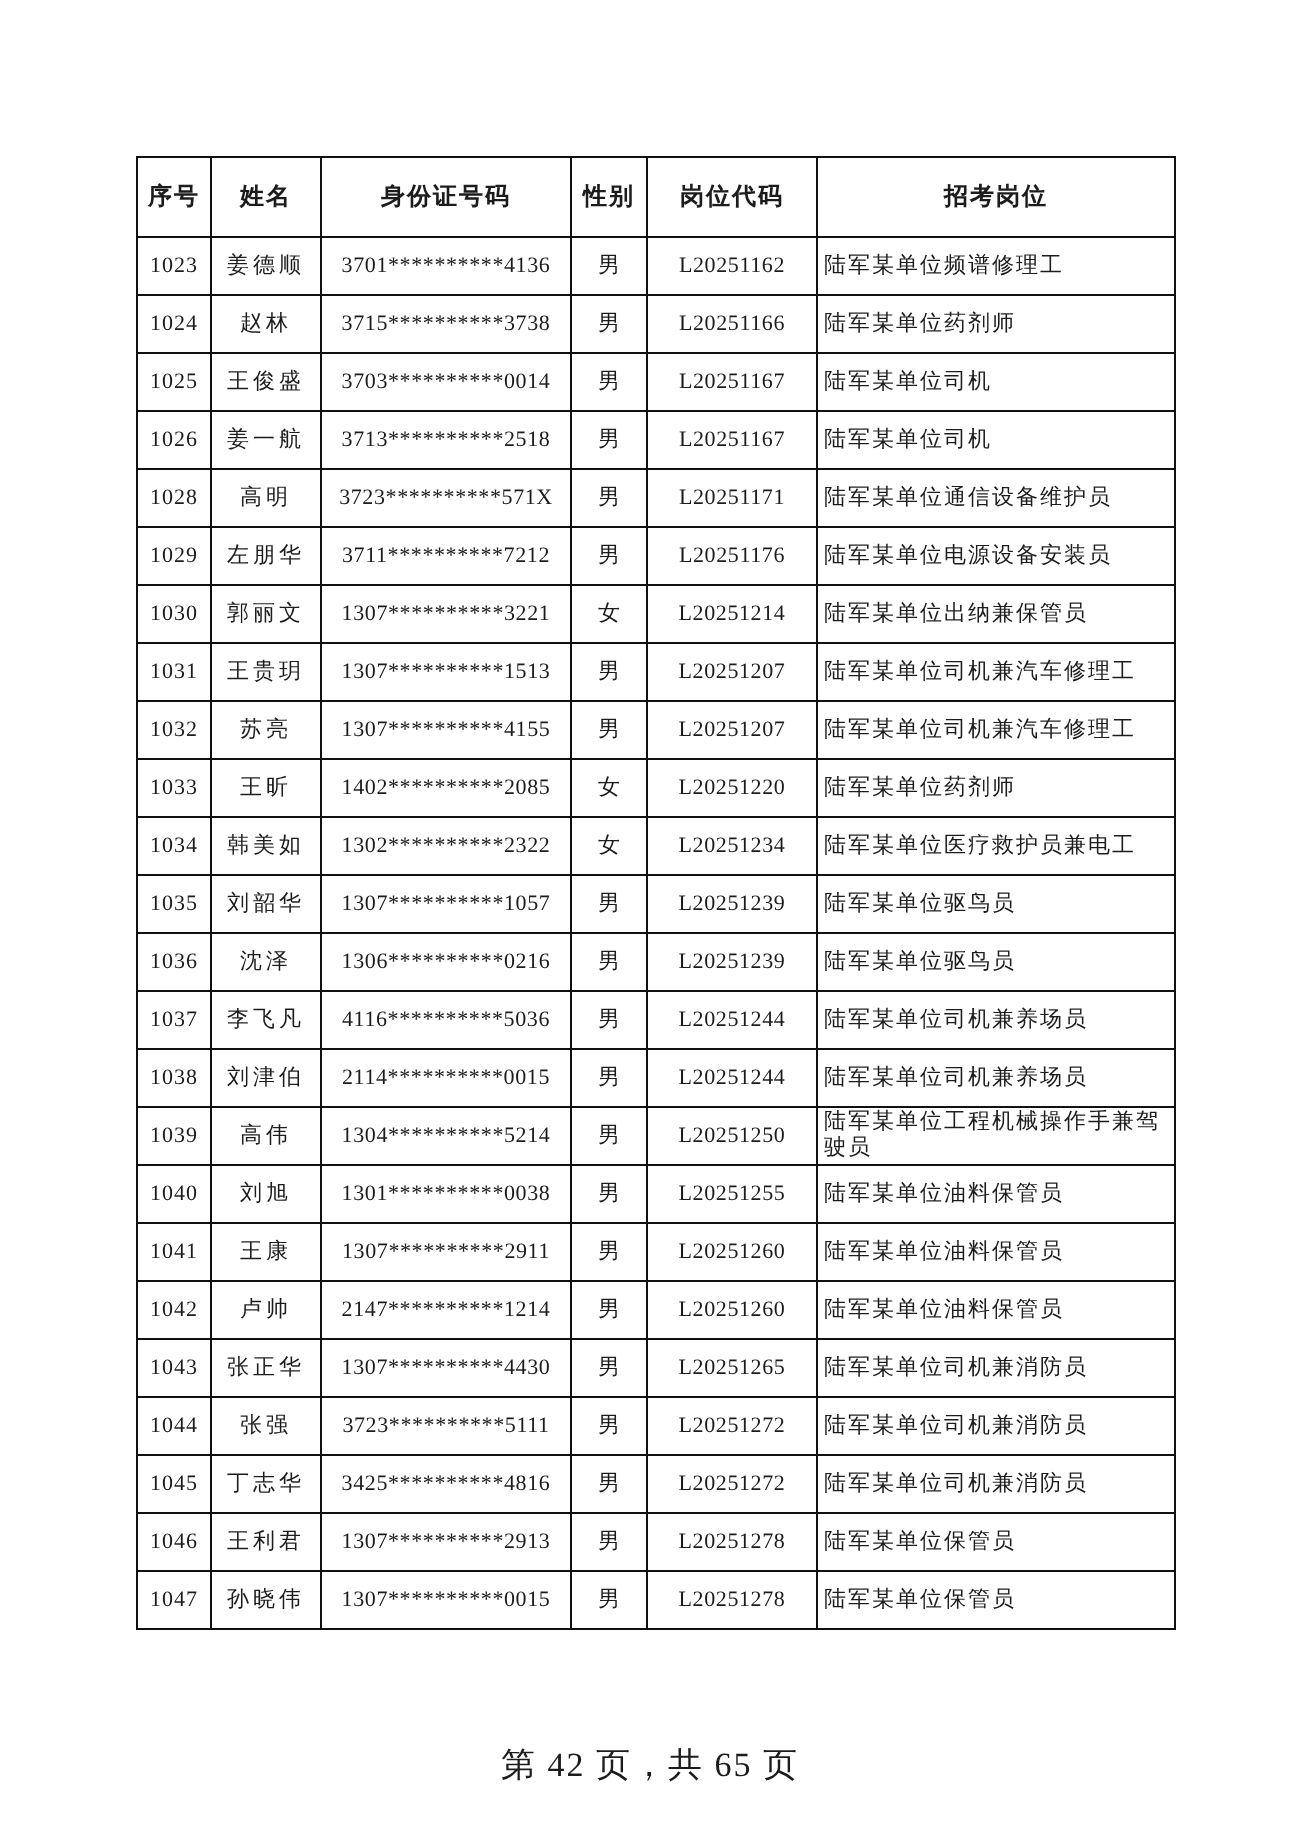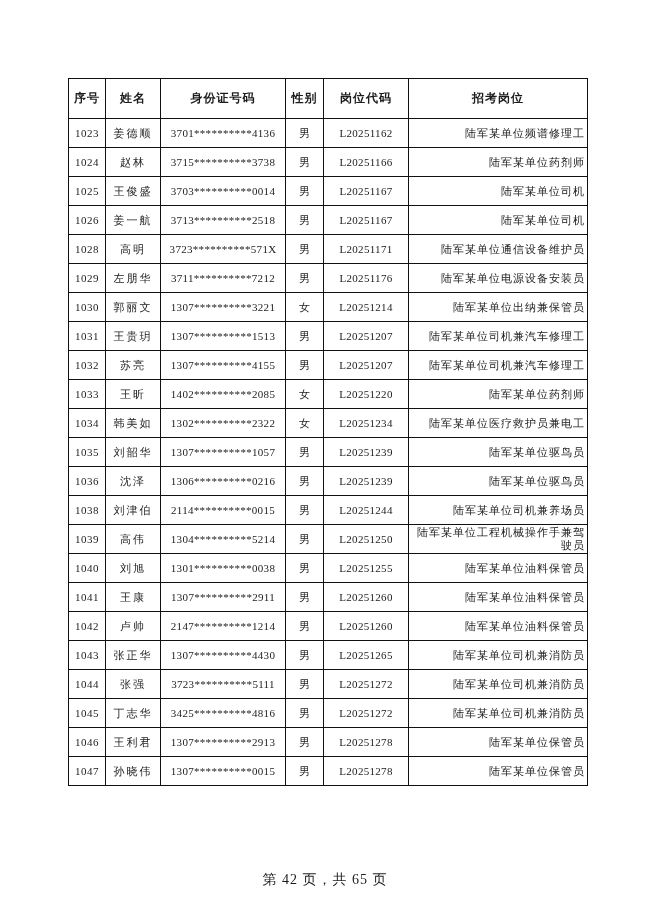--- a/index.html
+++ b/index.html
@@ -50,31 +50,31 @@
     font-size:11px;
     text-align:center;
     line-height:13px;
   }
   td.col-serial { letter-spacing:0.5px; }
   td.col-name   { letter-spacing:2px; }
   td.col-id     { letter-spacing:0.3px; white-space:nowrap; }
   td.col-gender { letter-spacing:0; }
   td.col-code   { letter-spacing:0.3px; }
   td.col-position {
-    text-align:right;
+    text-align:left;
     padding-left:3px;
     letter-spacing:1px;
   }
   .footer {
     position:absolute;
     left:0;
     top:871px;
     width:650px;
     text-align:center;
-    font-size:14px;
+    font-size:17px;
     letter-spacing:1px;
     color:#1c1c1c;
   }
 </style>
 </head>
 <body>
 
 <div class="page">
 
   <table class="roster">
@@ -195,20 +195,28 @@
         </tr>
         <tr>
           <td class="col-serial">1036</td>
           <td class="col-name">沈泽</td>
           <td class="col-id">1306**********0216</td>
           <td class="col-gender">男</td>
           <td class="col-code">L20251239</td>
           <td class="col-position">陆军某单位驱鸟员</td>
         </tr>
         <tr>
+          <td class="col-serial">1037</td>
+          <td class="col-name">李飞凡</td>
+          <td class="col-id">4116**********5036</td>
+          <td class="col-gender">男</td>
+          <td class="col-code">L20251244</td>
+          <td class="col-position">陆军某单位司机兼养场员</td>
+        </tr>
+        <tr>
           <td class="col-serial">1038</td>
           <td class="col-name">刘津伯</td>
           <td class="col-id">2114**********0015</td>
           <td class="col-gender">男</td>
           <td class="col-code">L20251244</td>
           <td class="col-position">陆军某单位司机兼养场员</td>
         </tr>
         <tr>
           <td class="col-serial">1039</td>
           <td class="col-name">高伟</td>

